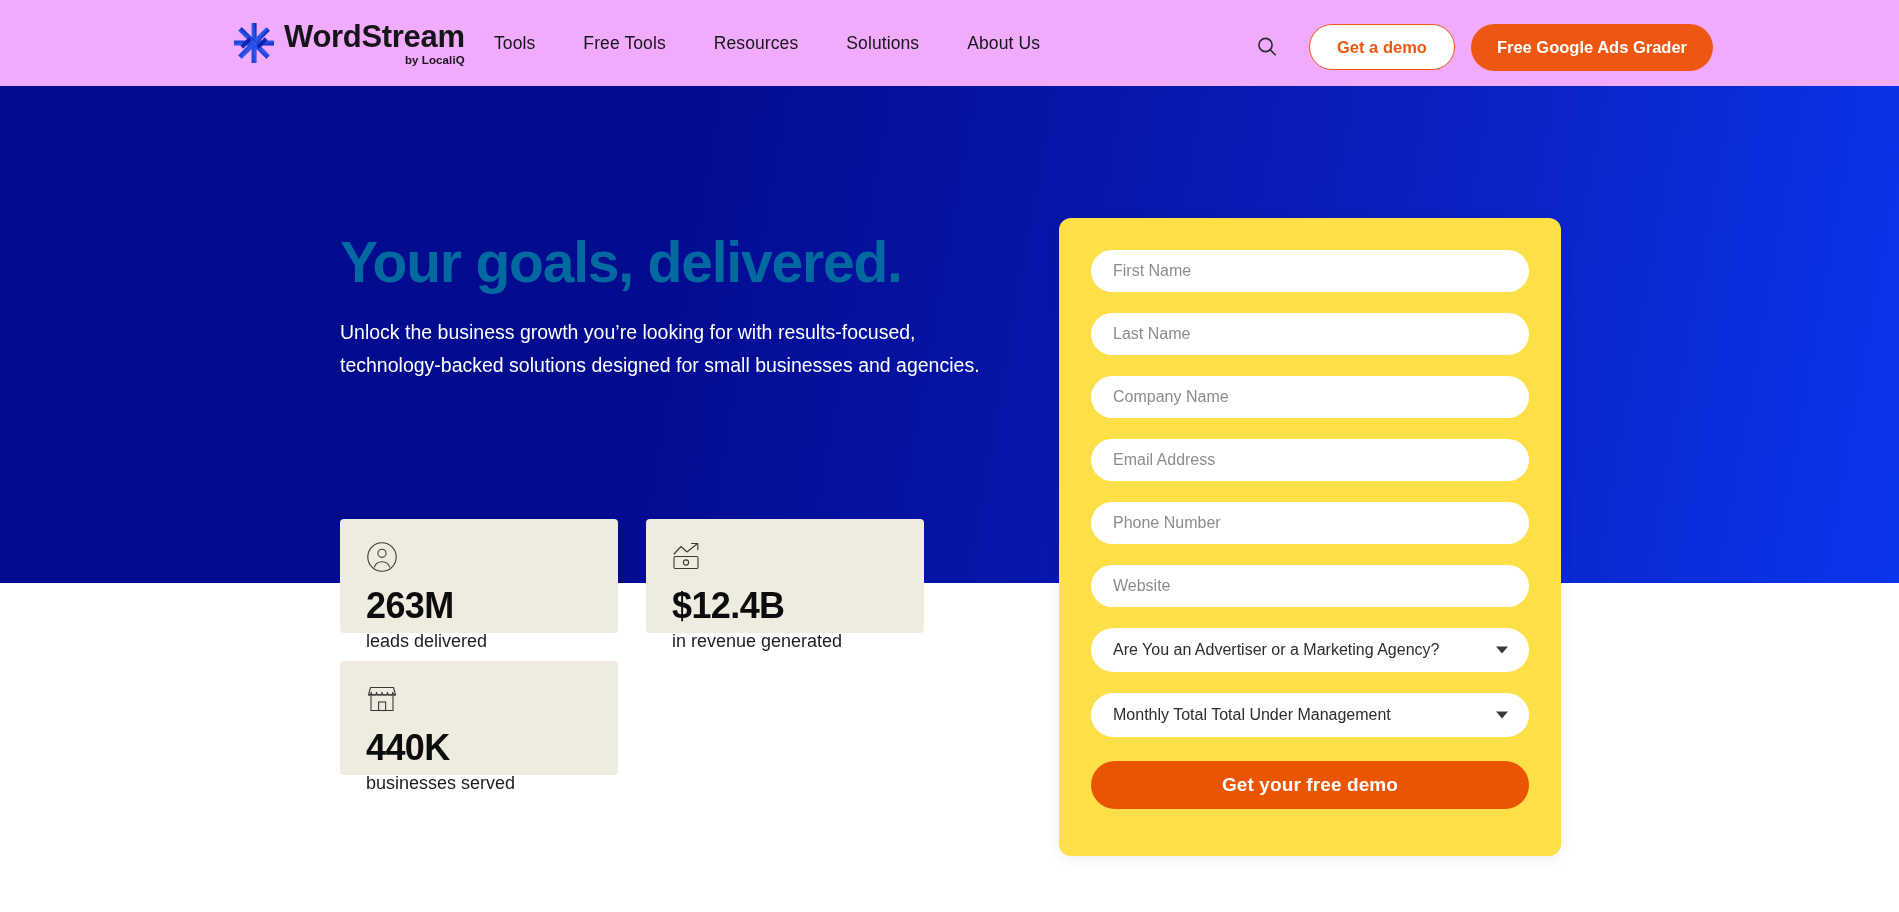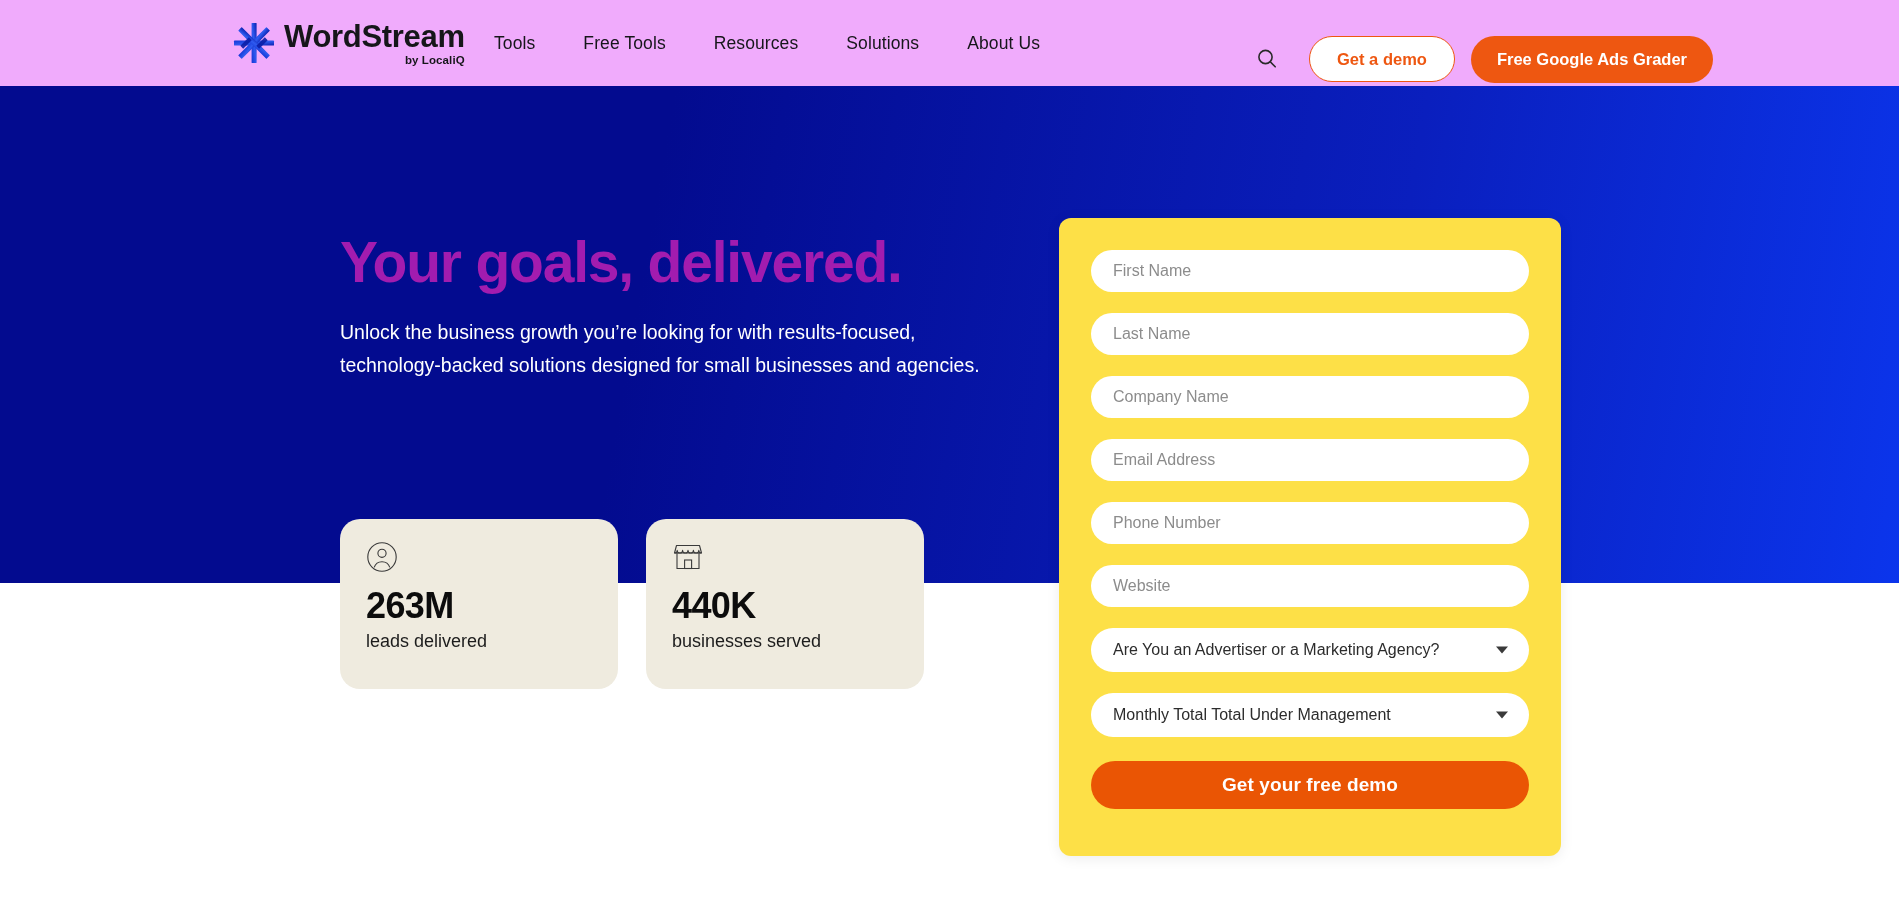--- a/index.html
+++ b/index.html
@@ -65,21 +65,21 @@
     color: #16161a;
     padding: 10px 24px;
     cursor: pointer;
     white-space: nowrap;
     letter-spacing: 0.1px;
   }
 
   .header-right {
     position: absolute;
     right: 186px;
-    top: 16px;
+    top: 4px;
     height: 86px;
     display: flex;
     align-items: center;
     gap: 0px;
   }
   .search-icon-btn {
     width: 40px; height: 40px;
     display: flex; align-items: center; justify-content: center;
     cursor: pointer;
     margin-right: 22px;
@@ -121,21 +121,21 @@
   }
 
   .hero-copy {
     position: absolute;
     left: 340px;
     top: 230px;
     width: 680px;
     z-index: 10;
   }
   .hero-title {
-    color: #a21caf;
+    color: #0369a1;
     font-size: 57px;
     font-weight: 700;
     letter-spacing: -1.2px;
     line-height: 64px;
     white-space: nowrap;
   }
   .hero-sub {
     color: #ffffff;
     font-size: 19.5px;
     line-height: 33px;
@@ -149,23 +149,23 @@
     position: absolute;
     left: 340px;
     top: 519px;
     display: grid;
     grid-template-columns: 278px 278px;
     grid-gap: 28px 28px;
     z-index: 10;
   }
   .stat-card {
     width: 278px;
-    height: 170px;
+    height: 114px;
     background: #efebdf;
-    border-radius: 20px;
+    border-radius: 4px;
     padding: 22px 26px 0 26px;
   }
   .stat-icon { height: 36px; margin-bottom: 8px; color: #16161a; }
   .stat-icon svg { display: block; }
   .stat-value {
     font-size: 36px;
     font-weight: 700;
     color: #0c0c0c;
     letter-spacing: -0.6px;
     line-height: 42px;
@@ -299,20 +299,32 @@
       <svg width="32" height="32" viewBox="0 0 32 32" fill="none" stroke="#3a3a3a" stroke-width="1.1">
         <circle cx="16" cy="16" r="14.2"></circle>
         <circle cx="16" cy="12.3" r="4.1"></circle>
         <path d="M8.2 26.4a8.2 8.2 0 0 1 15.6 0"></path>
       </svg>
     </div>
     <div class="stat-value">263M</div>
     <div class="stat-label">leads delivered</div>
   </div>
 
+  <div class="stat-card">
+    <div class="stat-icon">
+      <svg width="34" height="32" viewBox="0 0 34 32" fill="none" stroke="#3a3a3a" stroke-width="1.1">
+        <polyline points="2,13 9,5.5 15,11 25.5,2.5" stroke-linecap="round" stroke-linejoin="round"></polyline>
+        <polyline points="19.5,2.5 25.8,2.5 25.8,8.8" stroke-linecap="round" stroke-linejoin="round"></polyline>
+        <rect x="2" y="15.5" width="24" height="12" rx="1.3"></rect>
+        <ellipse cx="14" cy="21.5" rx="2.6" ry="2.6"></ellipse>
+      </svg>
+    </div>
+    <div class="stat-value">$12.4B</div>
+    <div class="stat-label">in revenue generated</div>
+  </div>
 
 
   <div class="stat-card">
     <div class="stat-icon">
       <svg width="32" height="32" viewBox="0 0 32 32" fill="none" stroke="#3a3a3a" stroke-width="1.1">
         <path d="M4.5 4.5h23l2 7.5H2.5z" stroke-linejoin="round"></path>
         <path d="M2.5 12c1.6 0 2.7-1.2 2.7-2.6 0 1.4 1.2 2.6 2.7 2.6s2.7-1.2 2.7-2.6c0 1.4 1.2 2.6 2.7 2.6s2.7-1.2 2.7-2.6c0 1.4 1.2 2.6 2.7 2.6s2.7-1.2 2.7-2.6c0 1.4 1.2 2.6 2.7 2.6s2.7-1.2 2.7-2.6c0 1.4 1.1 2.6 2.7 2.6" stroke-linejoin="round"></path>
         <path d="M5 12v15.5h22V12"></path>
         <rect x="12.6" y="19" width="7" height="8.5"></rect>
       </svg>

